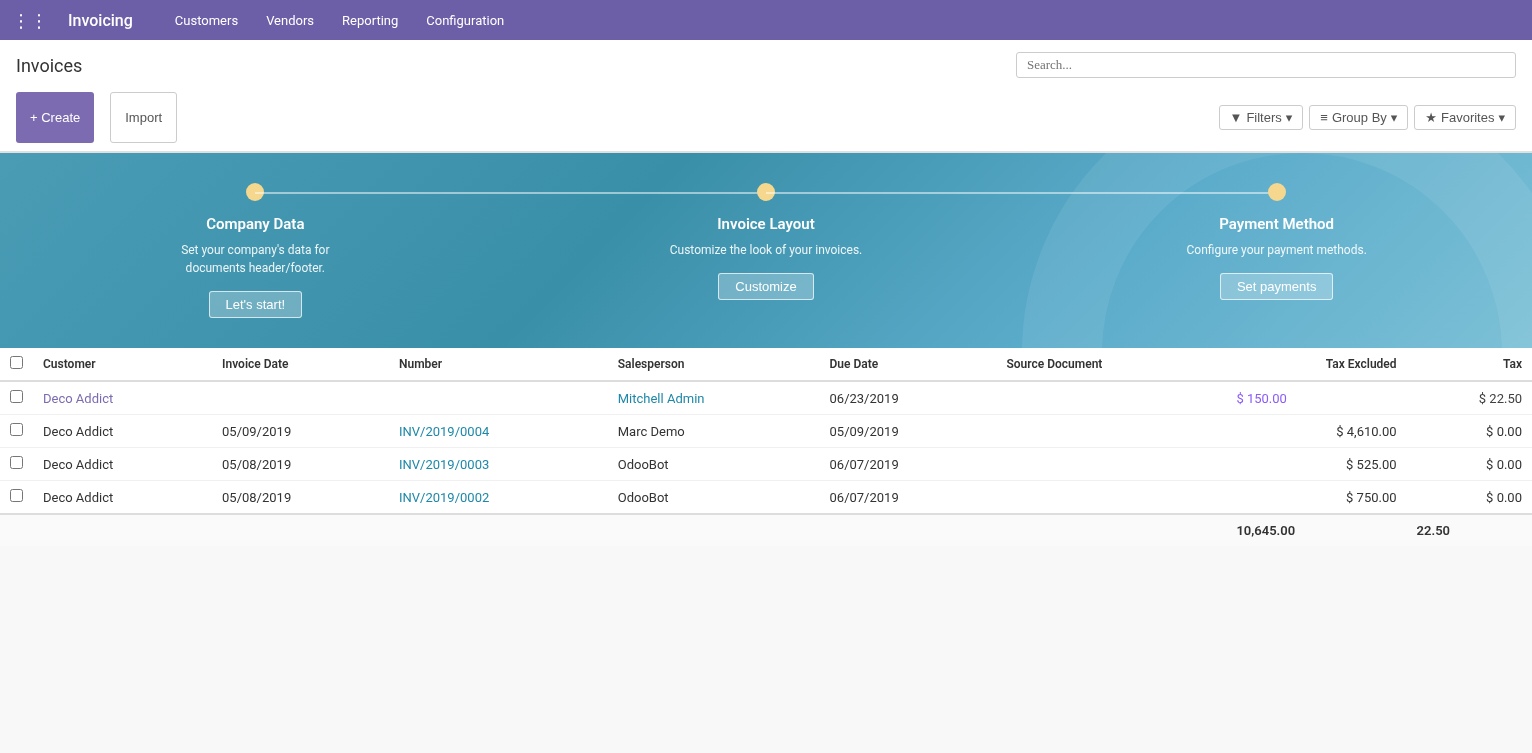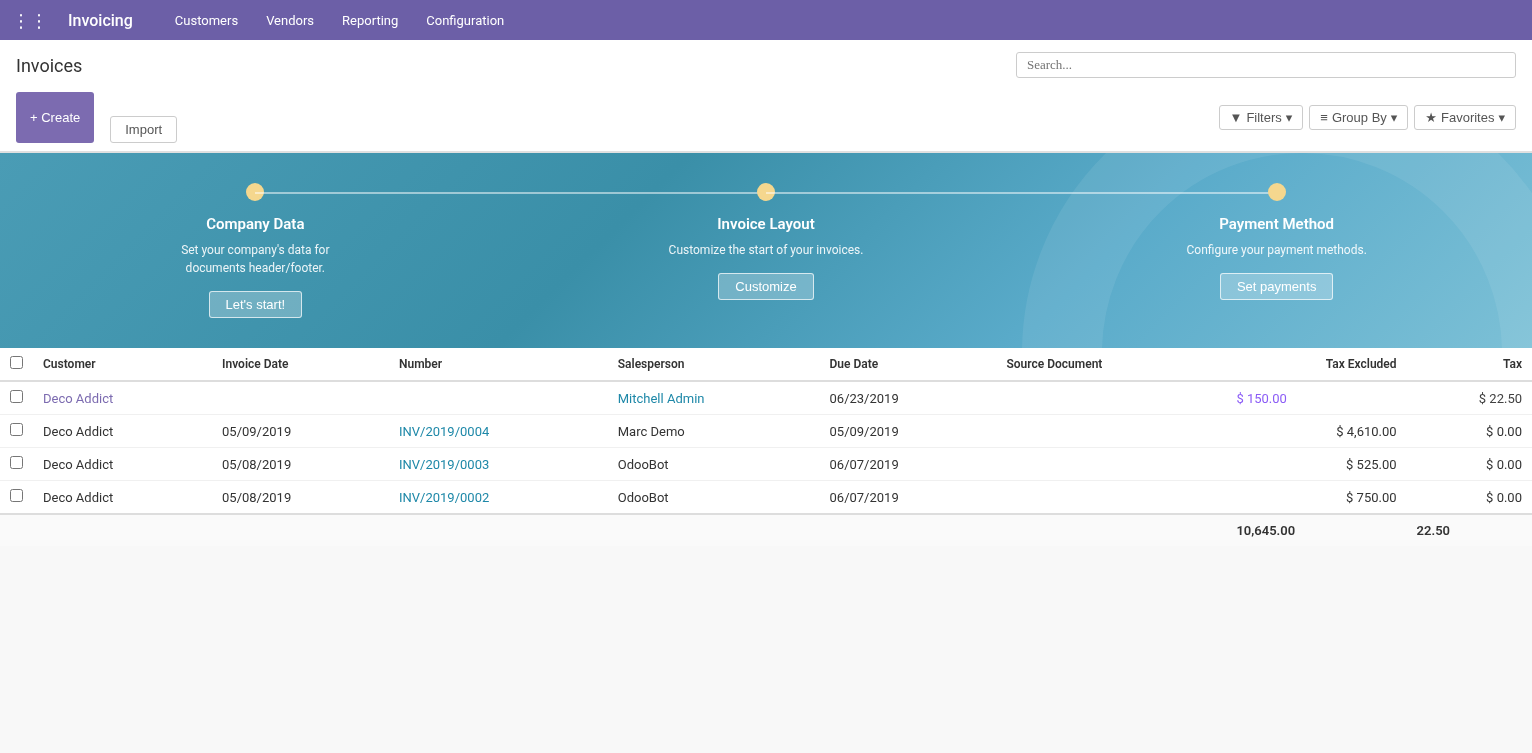--- a/index.html
+++ b/index.html
@@ -53,25 +53,24 @@
       border: none;
       padding: 5px 14px;
       border-radius: 3px;
       cursor: pointer;
       font-size: 13px;
     }
     .btn-import {
       background: white;
       color: #555;
       border: 1px solid #ccc;
-      padding: 5px 14px;
-      border-radius: 3px;
-      cursor: pointer;
-      font-size: 13px;
-      margin-top: 24px;
+      padding: 17px 14px;
+      border-radius: 3px;
+      cursor: pointer;
+      font-size: 13px;
     }
 
     .toolbar-right { display: flex; gap: 6px; align-items: center; }
     .search-bar {
       border: 1px solid #ccc;
       border-radius: 3px;
       padding: 4px 10px;
       font-size: 13px;
       width: 500px;
       outline: none;
@@ -267,21 +266,21 @@
     <div class="banner-circle"></div>
     <div class="banner-line"></div>
     <div class="banner-step-title">Company Data</div>
     <div class="banner-step-desc">Set your company's data for documents header/footer.</div>
     <button class="banner-btn">Let's start!</button>
   </div>
   <div class="banner-step">
     <div class="banner-circle"></div>
     <div class="banner-line"></div>
     <div class="banner-step-title">Invoice Layout</div>
-    <div class="banner-step-desc">Customize the start of your invoices.</div>
+    <div class="banner-step-desc">Customize the look of your invoices.</div>
     <button class="banner-btn">Customize</button>
   </div>
   <div class="banner-step">
     <div class="banner-circle"></div>
     <div class="banner-step-title">Payment Method</div>
     <div class="banner-step-desc">Configure your payment methods.</div>
     <button class="banner-btn">Set payments</button>
   </div>
 </div>
 

